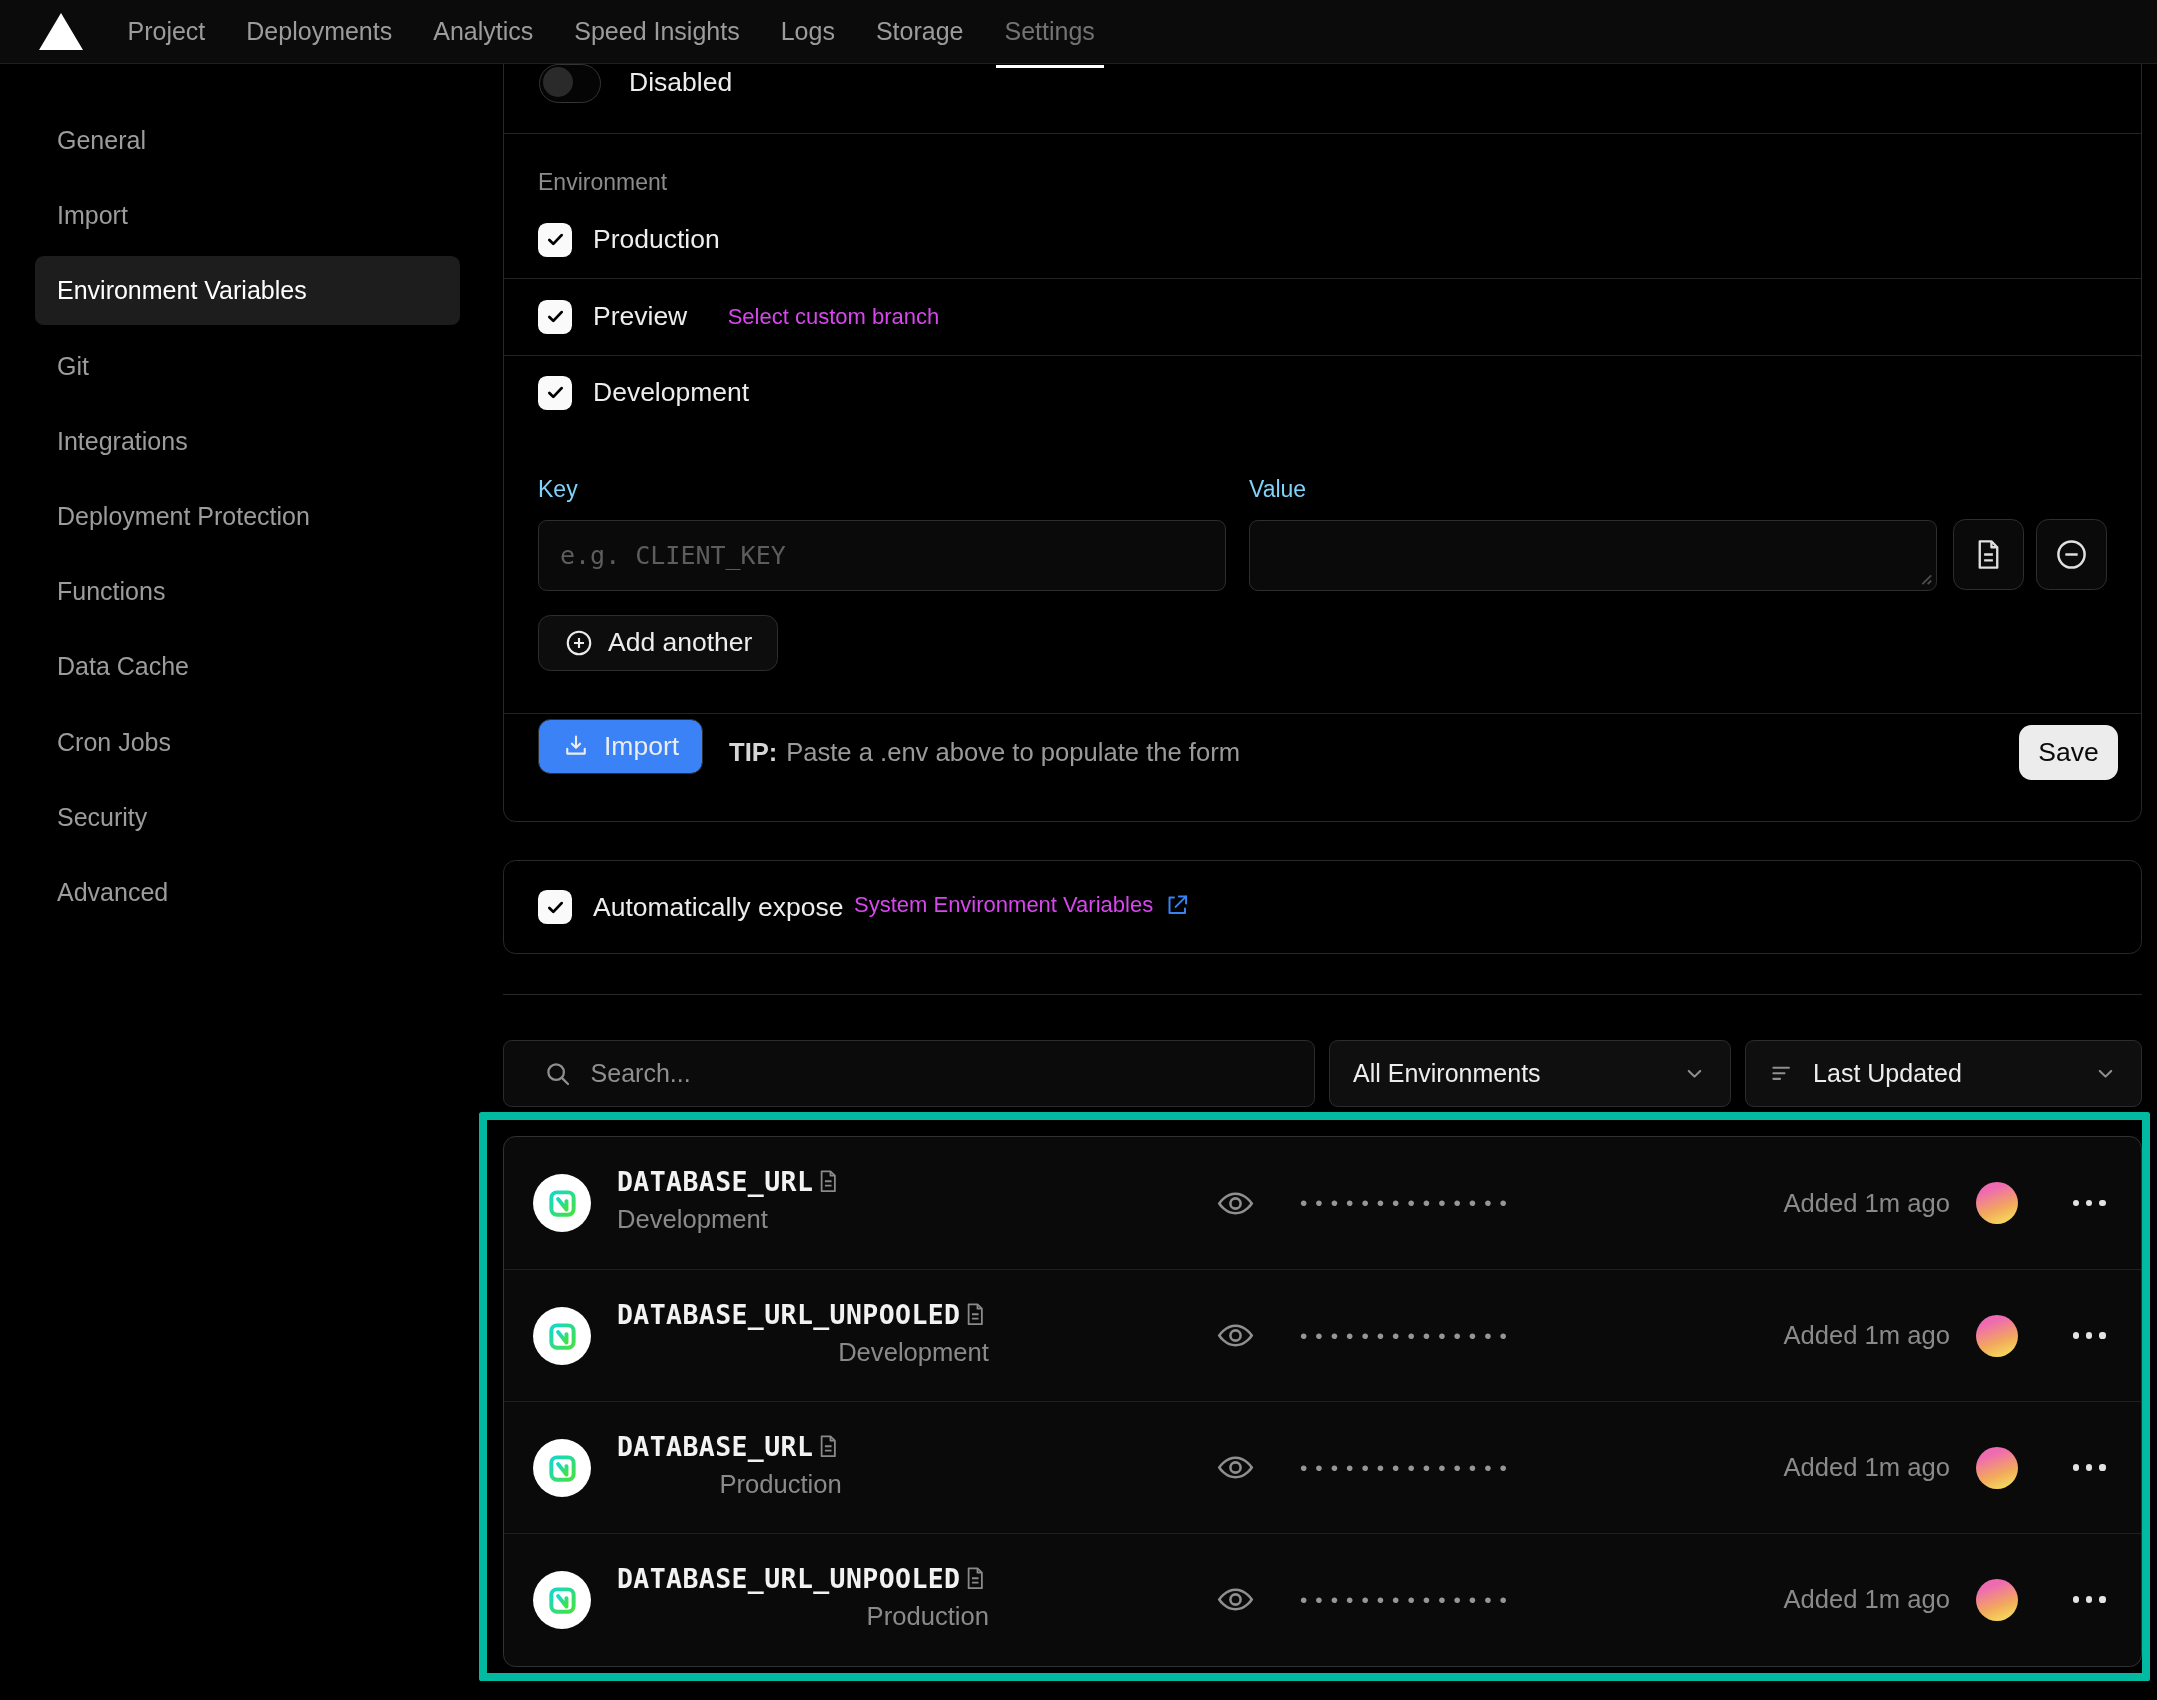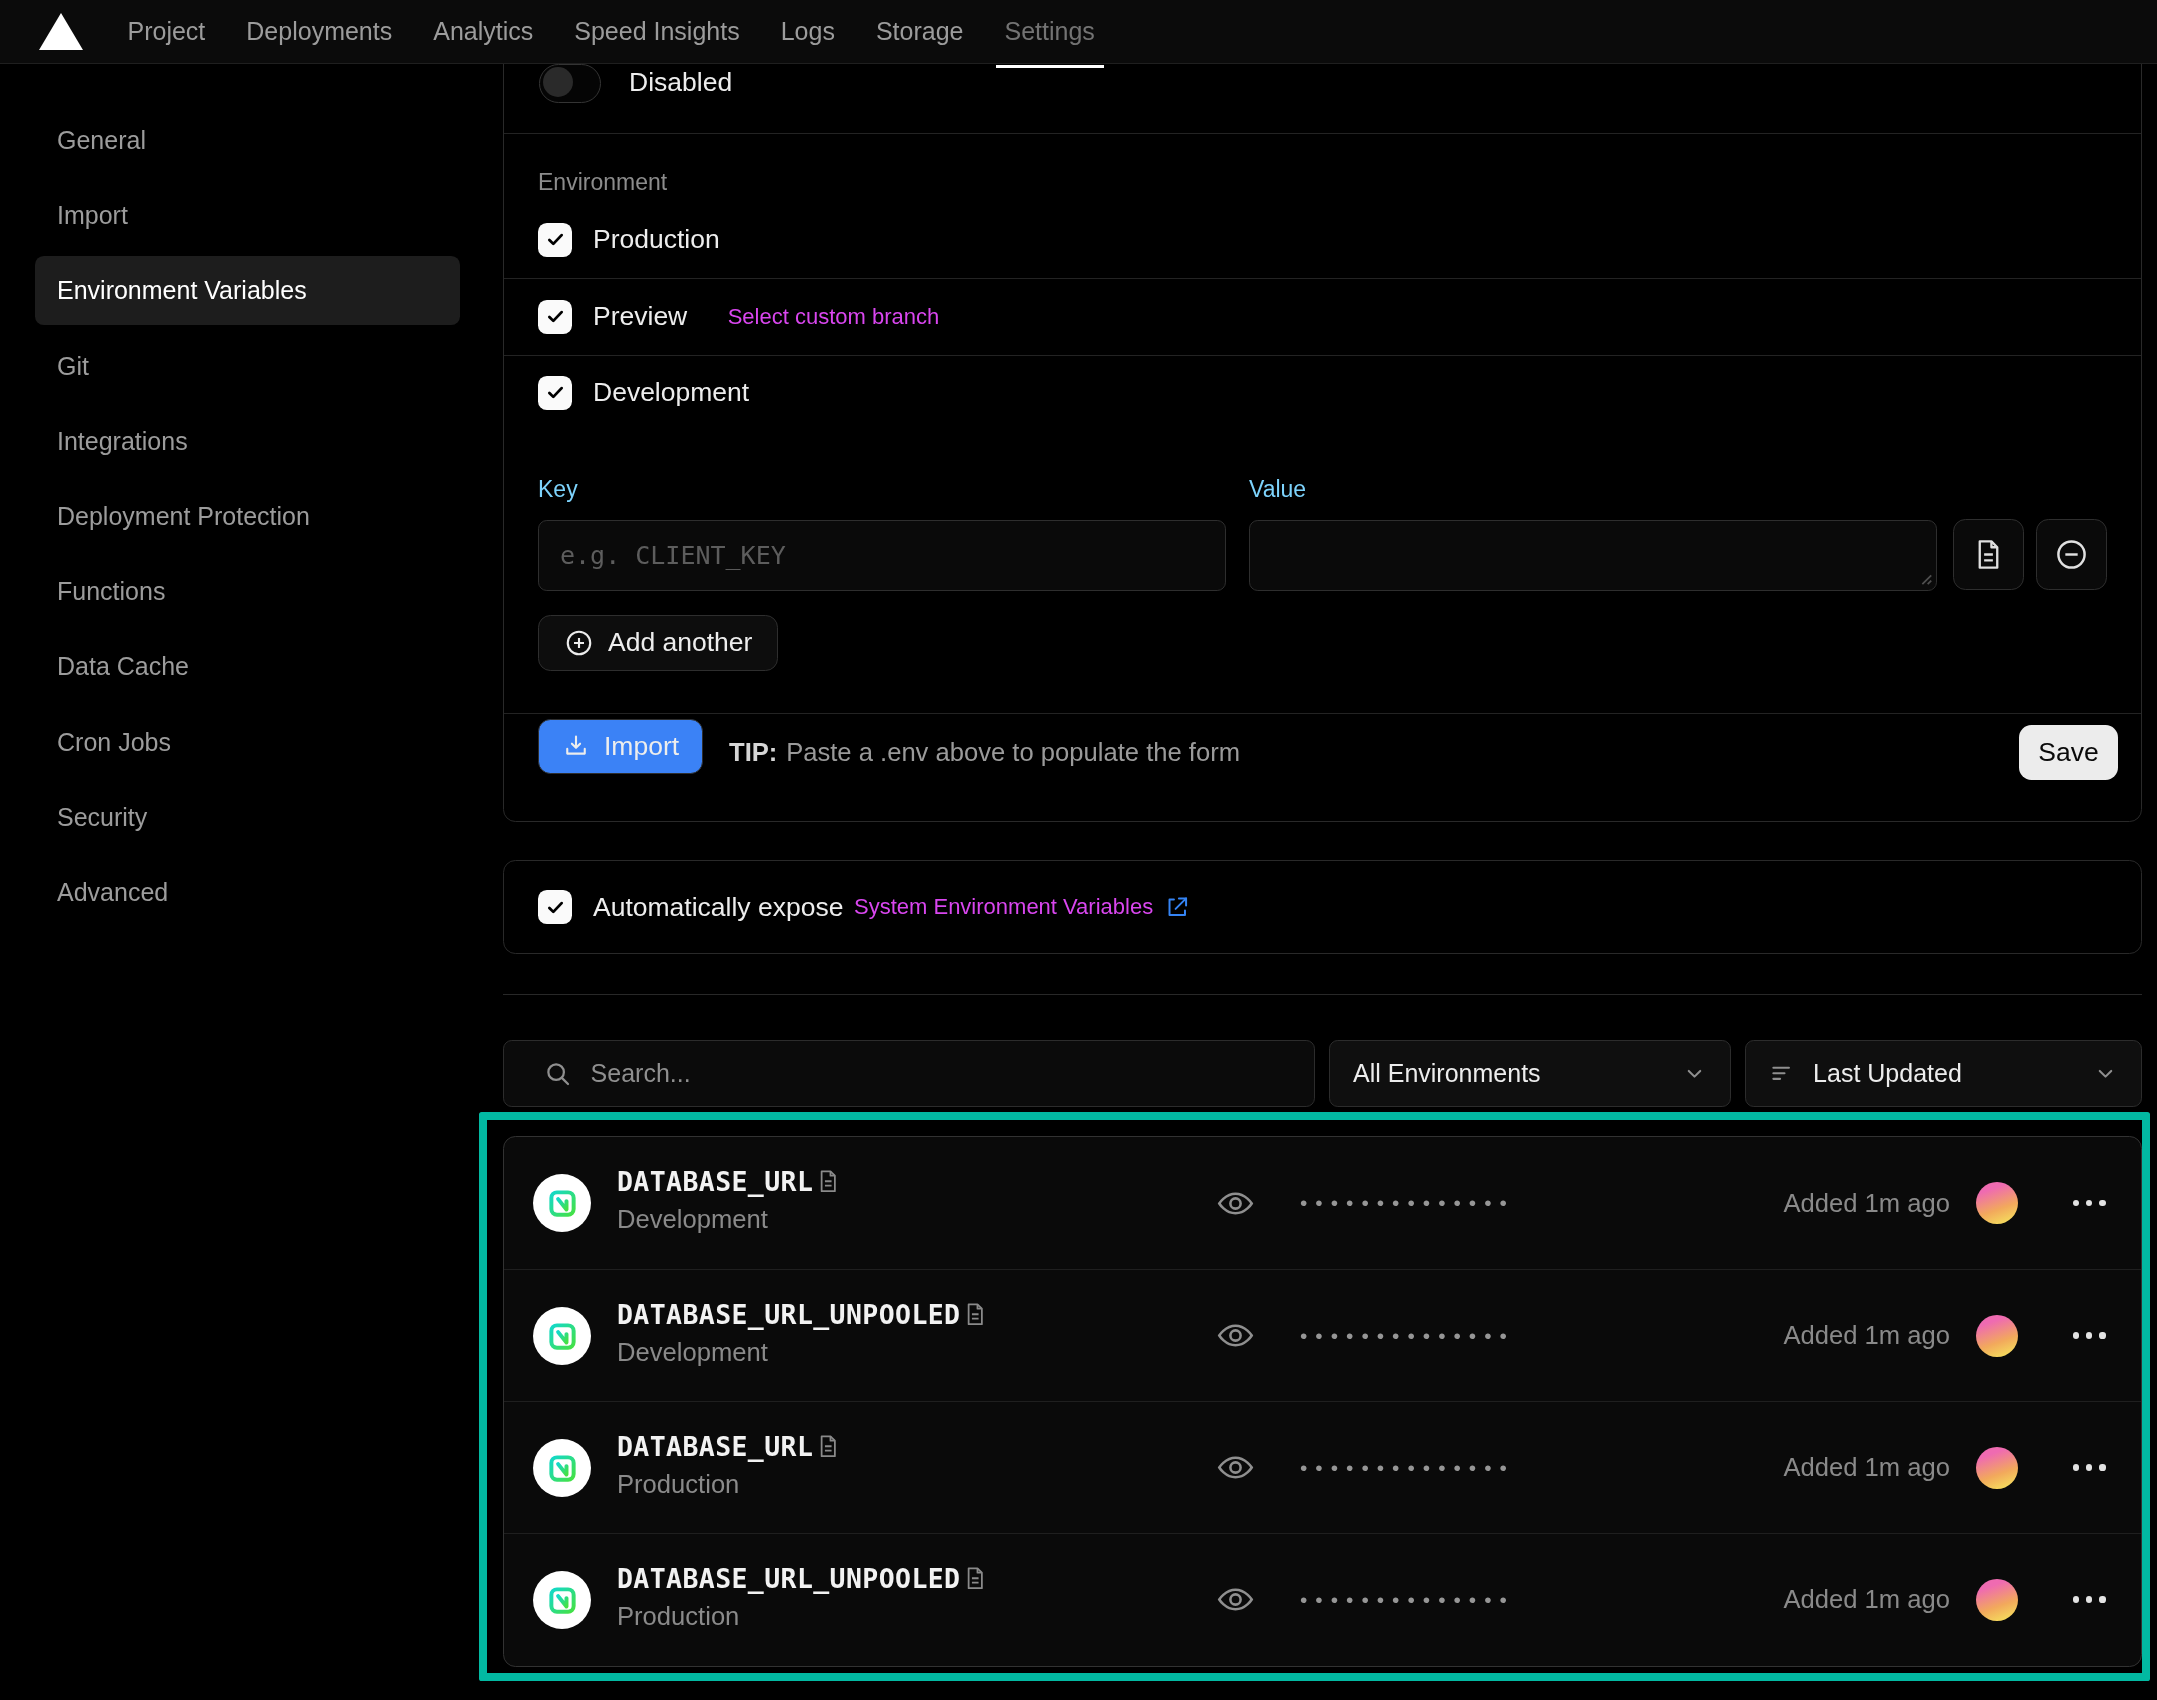--- a/index.html
+++ b/index.html
@@ -92,21 +92,21 @@
   .import-btn { position: absolute; left: 34px; top: 744px; height: 55px; padding: 0 23px; background: #3b82f6; }
   .tip { position: absolute; left: 225px; top: 750px; height: 55px; display: flex; align-items: center; font-size: 25.6px; color: #9a9a9a; gap: 8.8px; }
   .tip b { color: #d6d6d6; font-weight: 700; }
   .save-btn {
     position: absolute; right: 23px; top: 750px; height: 55px; width: 99px;
     background: #ececec; color: #0a0a0a; border-radius: 12.4px; font-size: 26.5px; font-weight: 500;
     display: flex; align-items: center; justify-content: center; cursor: pointer;
   }
 
   
-  .expose-text { font-size: 26.5px; color: #ededed; display: flex; align-items: center; gap: 10.6px; }
+  .expose-text { font-size: 26.5px; color: #ededed; display: flex; gap: 10.6px; }
 
   
   .search-box {
     position: absolute; left: 503px; top: 1040px; width: 812px; height: 67px;
     background: #0b0b0b; border: 0.9px solid #2c2c2c; border-radius: 8.8px;
     display: flex; align-items: center; padding: 0 39px; gap: 17.6px;
   }
   .search-box input {
     flex: 1; background: transparent; border: none; outline: none;
     color: #ededed; font-size: 25px;
@@ -122,21 +122,21 @@
   
   .teal-rect {
     position: absolute; left: 479px; top: 1112px; width: 1671px; height: 569px;
     border: 8px solid #02b9a2; border-radius: 2.6px; pointer-events: none;
   }
   .var-table {
     position: absolute; left: 503px; top: 1136px; width: 1639px; height: 531px;
     background: #0a0a0a; border: 0.9px solid #323232; border-radius: 12.4px; overflow: hidden;
   }
   .vrow { position: relative; height: 132px; }
-  .vrow + .vrow { border-top: 0.9px solid #1f1f1f; }
+  .vrow + .vrow { border-top: 0.9px solid #1f1f1f; text-align: right; }
   .neon-avatar {
     position: absolute; left: 29px; top: 37px; width: 58px; height: 58px; border-radius: 50%;
     background: #fff; display: flex; align-items: center; justify-content: center;
   }
   .var-info { position: absolute; left: 113px; top: 29px; }
   .var-name-line { display: flex; align-items: center; gap: 2px; }
   .var-name { font-size: 26.5px; font-weight: 600; color: #f2f2f2; letter-spacing: 0.4px; }
   .var-env { margin-top: 8px; font-size: 25.6px; color: #8a8a8a; }
   .var-mid { position: absolute; left: 711px; top: 0; height: 100%; display: flex; align-items: center; gap: 44px; }
   .masked { font-size: 21px; letter-spacing: 8px; color: #969696; }

